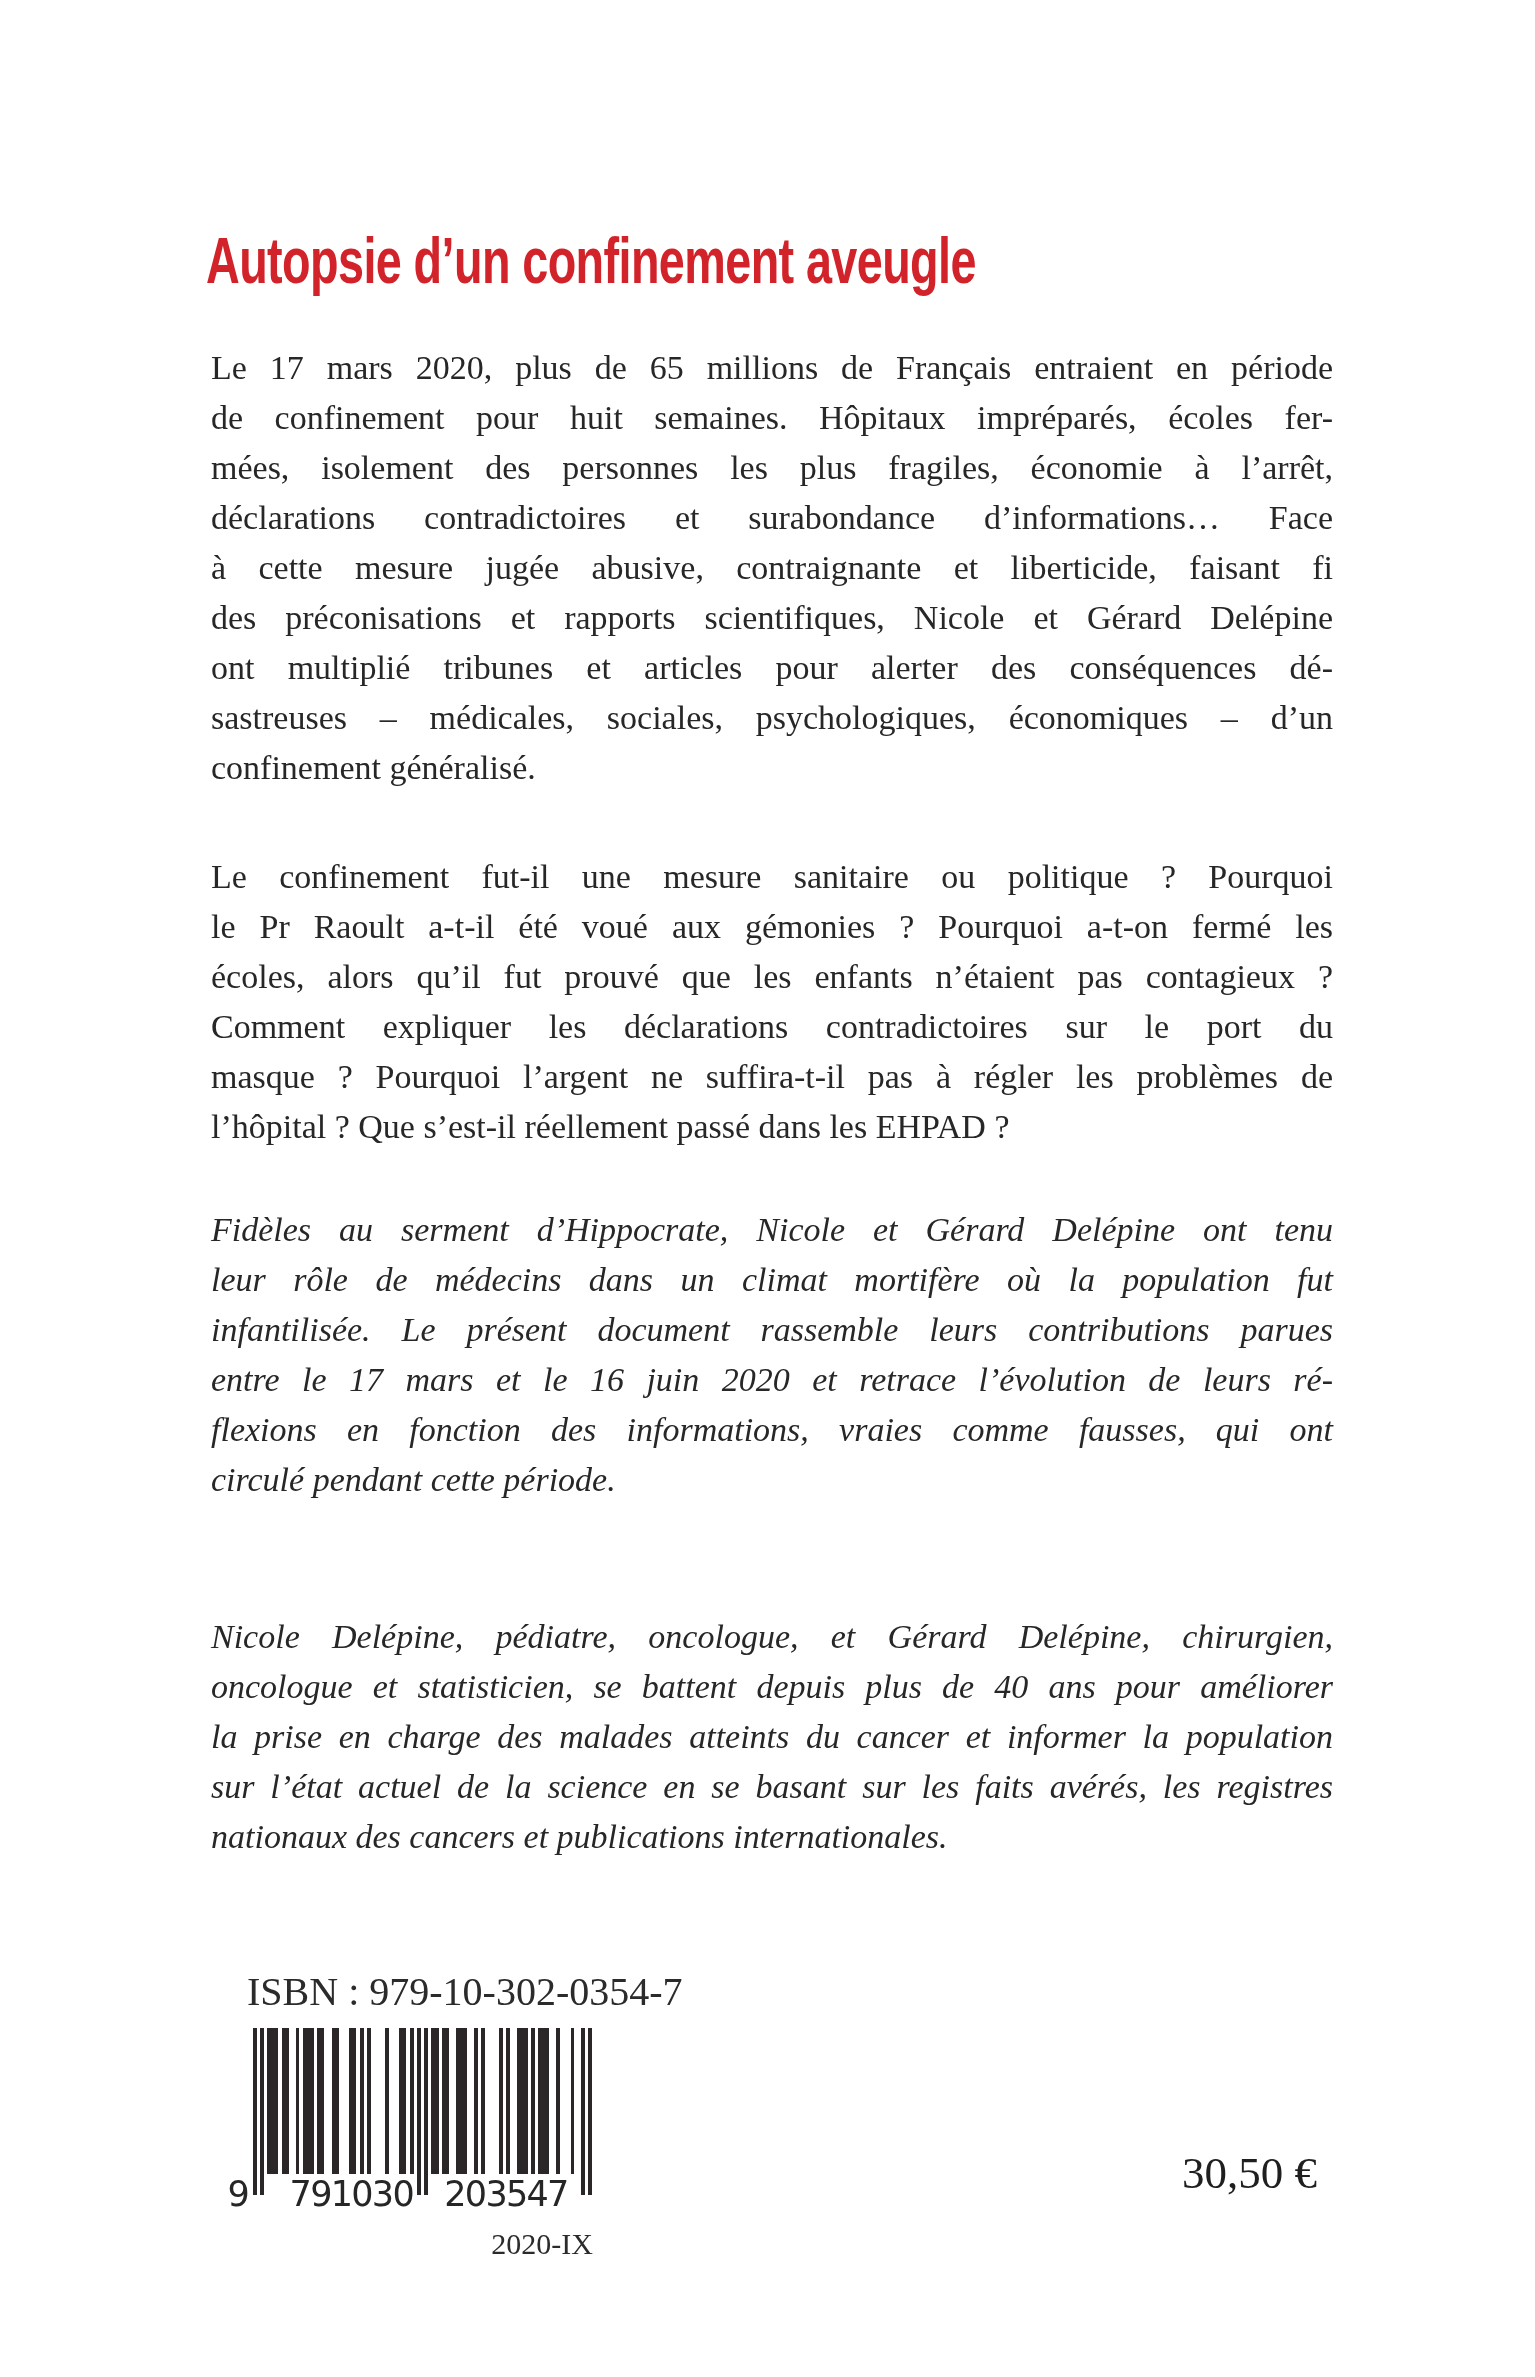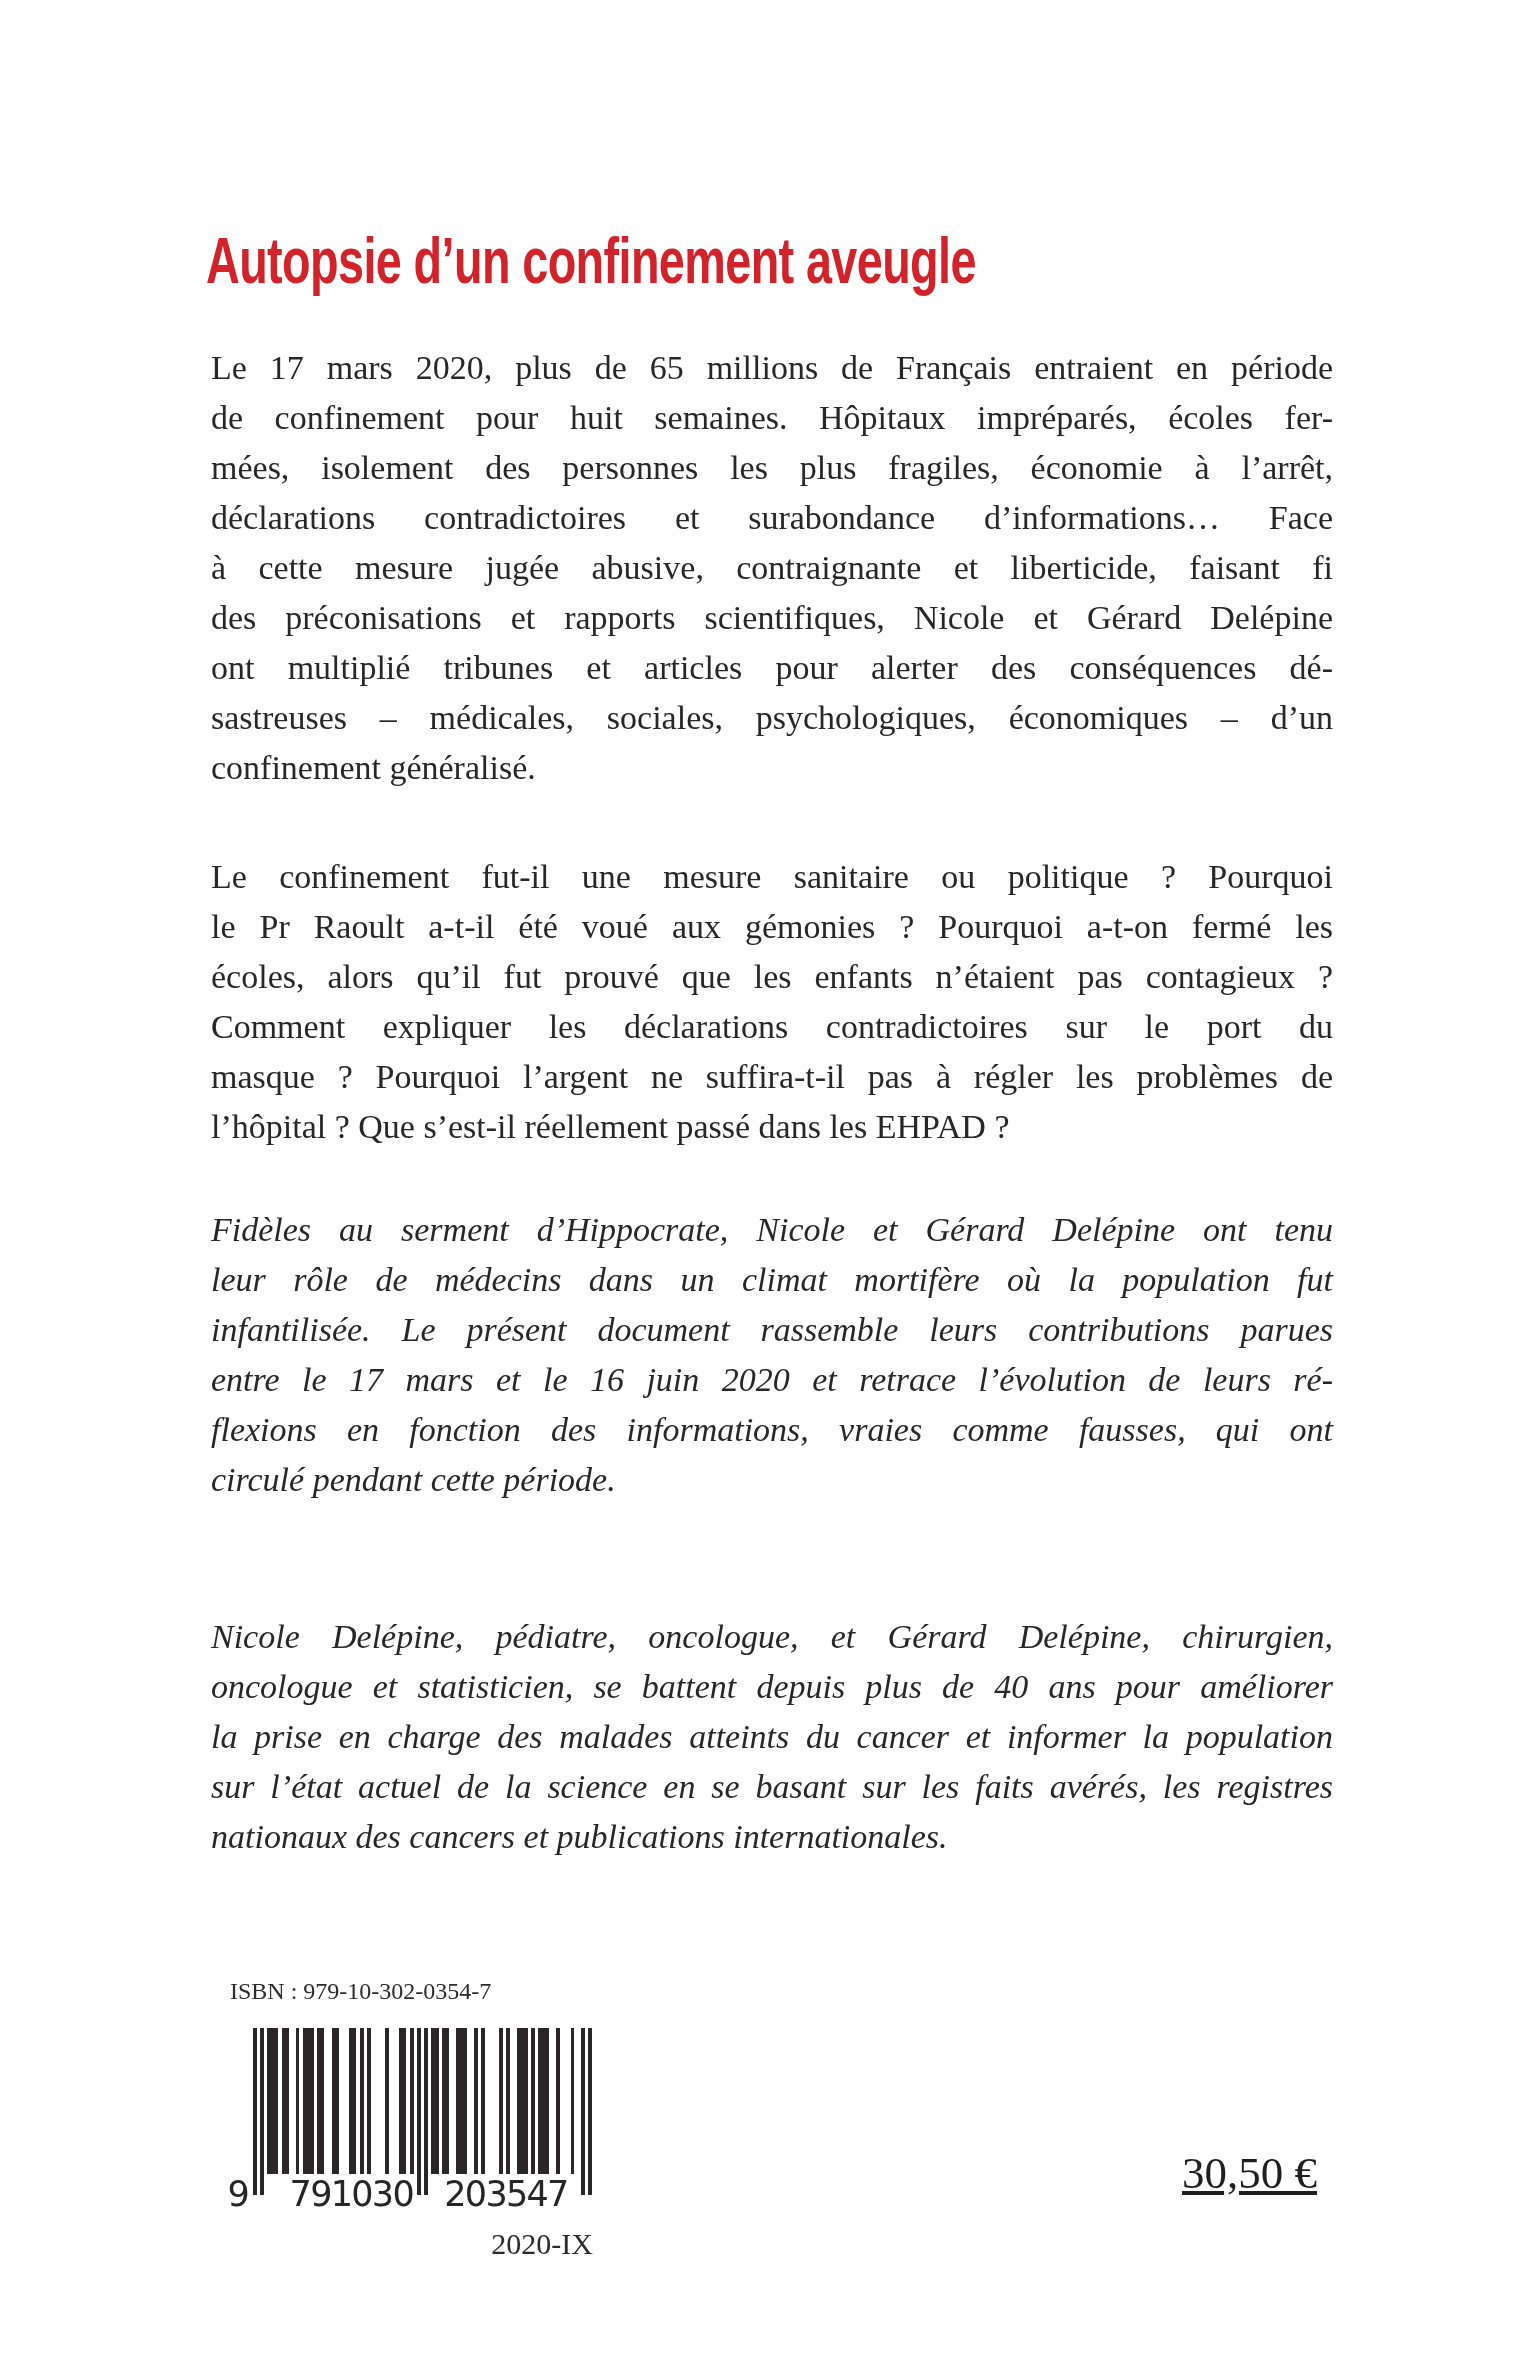--- a/index.html
+++ b/index.html
@@ -27,41 +27,41 @@
     text-justify:inter-word;
     white-space:normal; overflow:visible;
   }
   .para .line.last { text-align-last:left; }
   .para.italic { font-style:italic; }
   .para-1 { top:343px; }
   .para-2 { top:852px; }
   .para-3 { top:1205px;font-style:italic; }
   .para-4 { top:1612px; }
   .isbn {
-    position:absolute; left:230px; top:1973px;
-    font-size:24px; line-height:37px; color:#2b2b2b;
+    position:absolute; left:247px; top:1973px;
+    font-size:40px; line-height:37px; color:#2b2b2b;
     white-space:nowrap;
   }
   .barcode-wrap { position:absolute; left:253px; top:2028px; width:339px; height:167px; }
   .bc-digit {
     position:absolute; top:2174px;
     font-family:"DejaVu Sans", sans-serif;
     font-size:35px; line-height:40px; letter-spacing:-1.7px;
     color:#262626; white-space:nowrap;
   }
   .bc-left   { left:201px; width:47px;  text-align:right;  }
   .bc-group1 { left:264px; width:149px; text-align:right; }
   .bc-group2 { left:431px; width:150px; text-align:center; }
   .edition {
     position:absolute; left:378px; top:2226px; width:215px;
     text-align:right; font-size:30px; line-height:35px; color:#2b2b2b;
   }
   .price {
     position:absolute; left:1107px; top:2148px; width:210px;
-    text-align:right; font-size:45px; line-height:50px; color:#1f1f1f;text-decoration:underline;
+    text-align:right; font-size:45px; line-height:50px; color:#1f1f1f;
   }
 </style>
 </head>
 <body>
 
 <div class="page">
 
   <div class="title" style="color: rgb(210, 35, 42);">Autopsie d’un confinement aveugle</div>
 
   <div class="para para-1">

